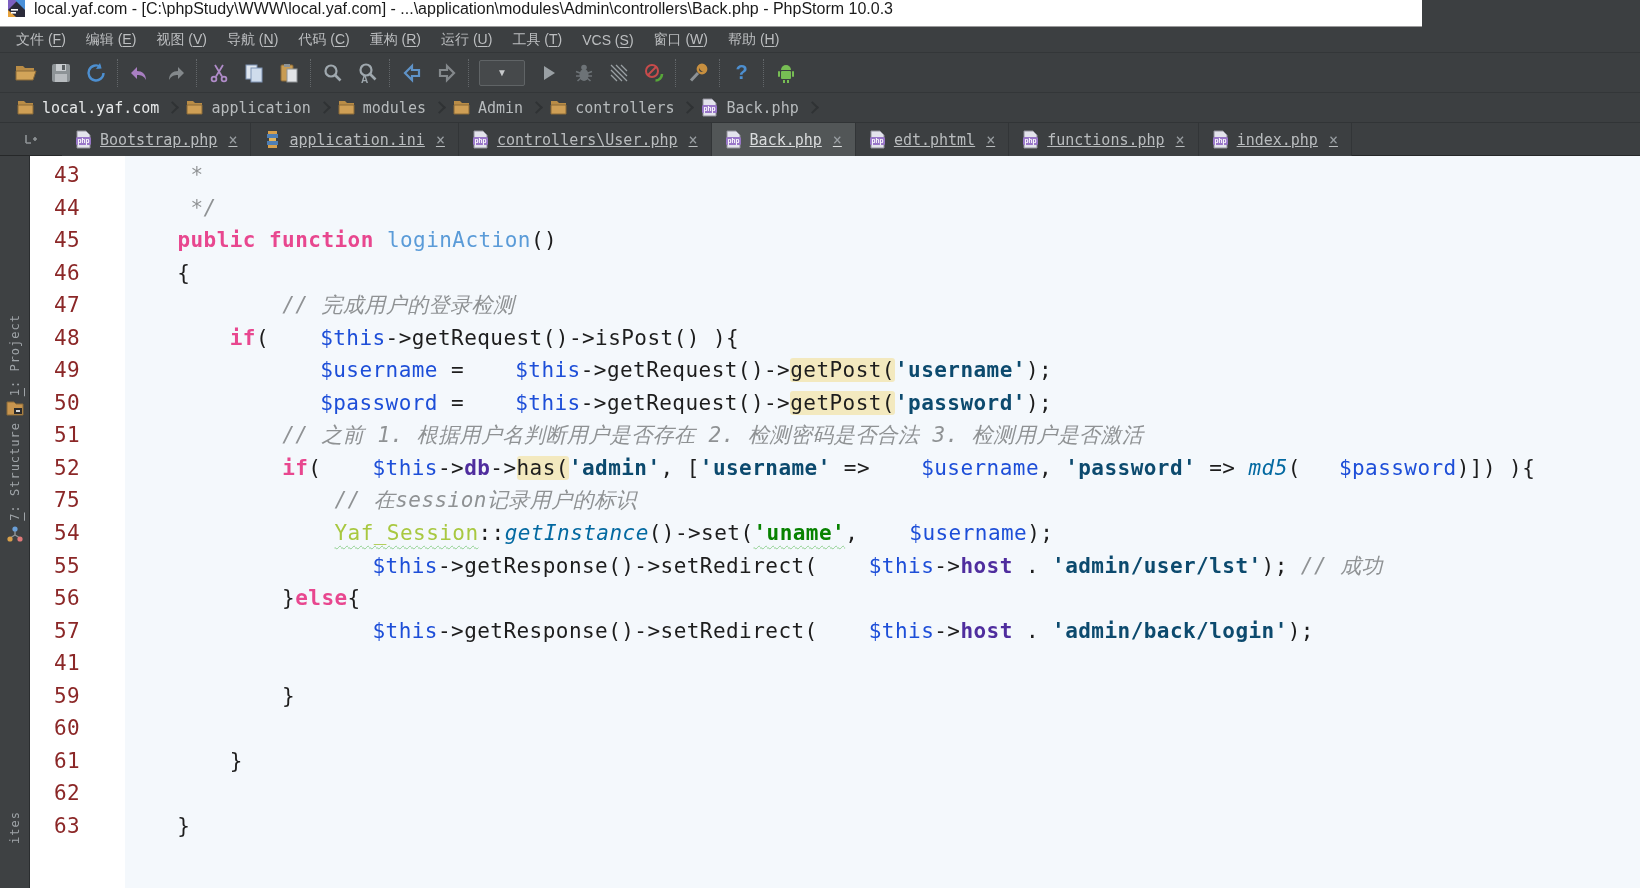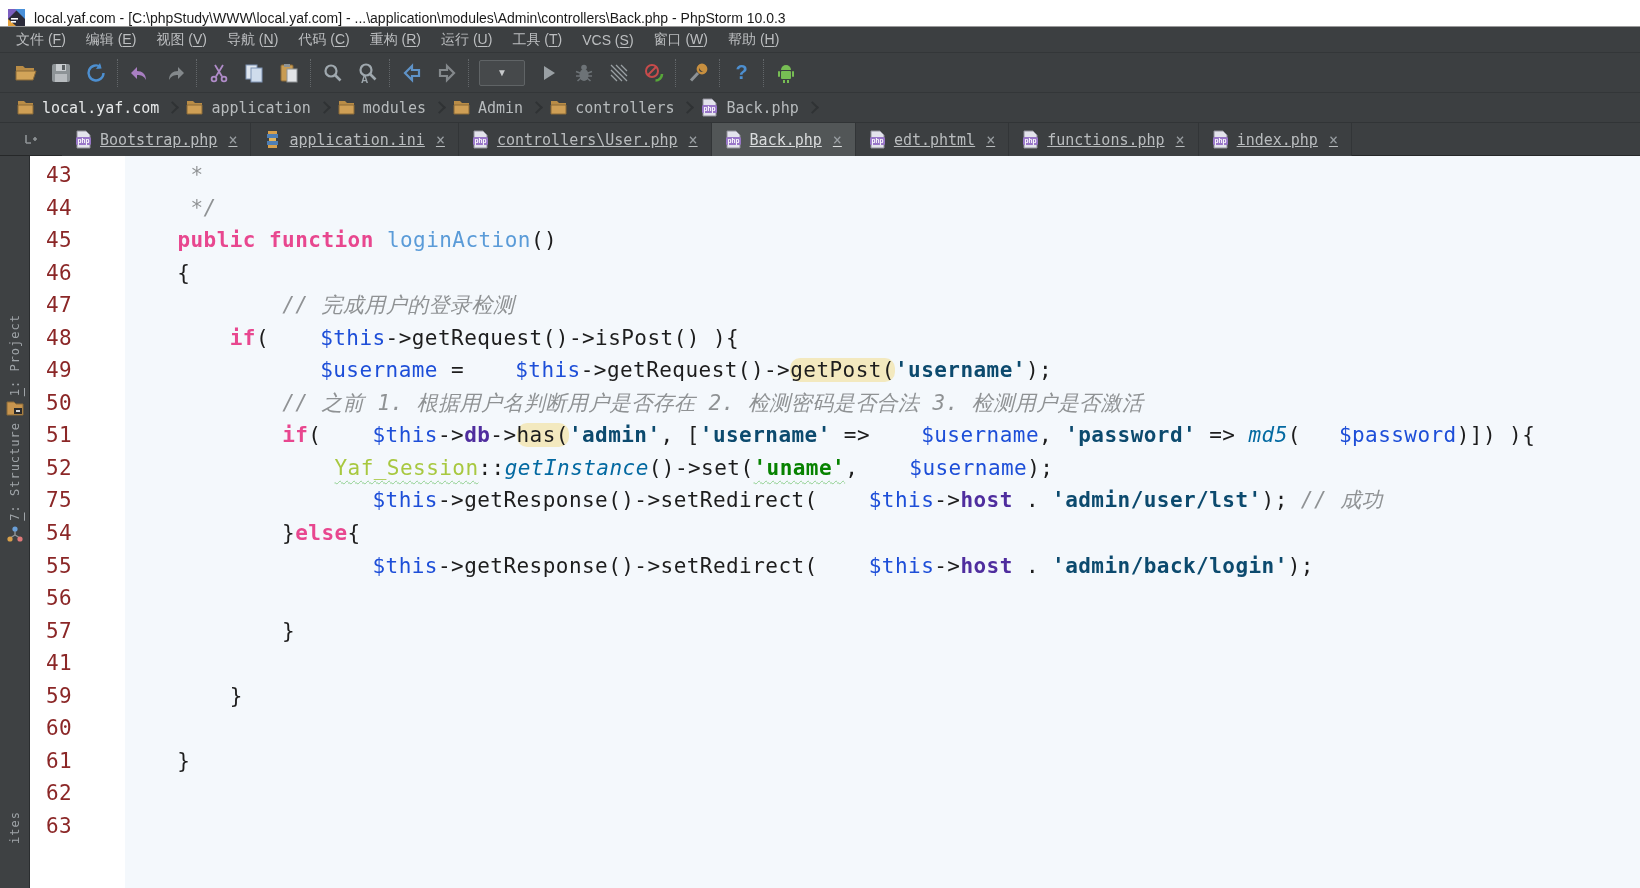--- a/index.html
+++ b/index.html
@@ -1,22 +1,22 @@
 <!DOCTYPE html>
 <html><head>
 <meta charset="utf-8">
 <style>
   * { margin:0; padding:0; box-sizing:border-box; }
   html,body { width:1640px; height:888px; overflow:hidden; }
   body { position:relative; background:#3c3f41; font-family:"Liberation Sans",sans-serif; }
 
   
-  .titlebar { position:absolute; left:0; top:0; width:1640px; height:27px;
-    background:#ffffff; display:flex; align-items:flex-end; padding-left:8px; gap:9px;
-    color:#1a1a1a; font-size:14px; border-bottom:1px solid #9a9a9a; }
+  .titlebar { position:absolute; left:0; top:0; width:1422px; height:27px;
+    background:#ffffff; display:flex; align-items:flex-start; padding-left:8px; gap:9px;
+    color:#1a1a1a; font-size:16px; border-bottom:1px solid #9a9a9a; }
 
   
   .menubar { position:absolute; left:0; top:27px; width:1640px; height:26px;
     background:#3c3f41; display:flex; align-items:center; padding-left:6px;
     color:#bcbec0; font-size:14px; border-bottom:1px solid #333638; }
   .menu-item { padding:3px 10px; cursor:default; white-space:nowrap;text-align:right; }
   .menu-item u { text-underline-offset:2px; }
 
   
   .toolbar { position:absolute; left:0; top:53px; width:1640px; height:40px;
@@ -53,35 +53,35 @@
   
   .editor { position:absolute; left:0; top:156px; width:1640px; height:732px; background:#f4f8fc; }
   .stripe { position:absolute; left:0; top:0; width:30px; height:732px; background:#3e4143;
     border-right:1px solid #2a2d2f; }
   .stripe-btn { position:absolute; left:0; width:30px; display:flex; flex-direction:column;
     align-items:center; gap:5px; color:#9fa4a8; font-family:"DejaVu Sans Mono",monospace;
     font-size:12px; letter-spacing:1px; }
   .vlabel { writing-mode:vertical-rl; transform:rotate(180deg); white-space:nowrap; }
   .vlabel u { text-underline-offset:2px; }
   .gutter { position:absolute; left:30px; top:0; width:95px; height:732px; background:#ffffff; }
-  .gutter-num { height:32.55px; line-height:32.55px; padding-left:16px; color:#8b2727;
+  .gutter-num { height:32.55px; line-height:32.55px; padding-left:24px; color:#8b2727;
     font-family:"DejaVu Sans Mono",monospace; font-size:21px; letter-spacing:0.45px; }
   .gutter-inner, .code-lines { position:absolute; top:3px; left:0; }
   .code-area { position:absolute; left:125px; top:0; right:0; height:732px; background:#f4f8fc; }
   .code-line { height:32.55px; line-height:32.55px; white-space:pre;
     font-family:"DejaVu Sans Mono",monospace; font-size:21px; letter-spacing:0.45px; color:#1d1d1d; }
   .tk.d  { color:#1d1d1d; }
   .tk.k  { color:#e8478f; font-weight:bold; }
   .tk.f  { color:#5a9bd8; }
   .tk.v  { color:#1d4ed8;margin-left:38px; }
   .tk.s  { color:#0c4a6e; font-weight:bold; }
   .tk.p  { color:#4f2d9e; font-weight:bold; }
   .tk.c  { color:#8f9294; font-style:italic; }
   .tk.i  { color:#0369a1; font-style:italic; }
-  .tk.hl { color:#1d1d1d; background:#f3e9bf; border-radius:10px; }
+  .tk.hl { color:#1d1d1d; background:#f3e9bf; border-radius:3px; }
   .tk.y  { color:#a8c840; text-decoration:underline wavy #8fcf8f 1px; text-underline-offset:5px; }
   .tk.sw { color:#078200; font-weight:bold; text-decoration:underline wavy #8fcf8f 1px; text-underline-offset:5px; }
 </style>
 </head>
 <body>
 
 <div class="titlebar">
   <span style="display:flex">
     <svg width="17" height="17" viewBox="0 0 17 17">
         <rect x="0" y="0" width="17" height="17" fill="#2b2b3a"></rect>
@@ -446,22 +446,24 @@
     </div>
   <div class="code-area">
       <div class="code-lines">
         <div class="code-line"><span class="tk c">     *</span></div>
         <div class="code-line"><span class="tk c">     */</span></div>
         <div class="code-line"><span class="tk d">    </span><span class="tk k">public</span><span class="tk d"> </span><span class="tk k">function</span><span class="tk d"> </span><span class="tk f">loginAction</span><span class="tk d">()</span></div>
         <div class="code-line"><span class="tk d">    {</span></div>
         <div class="code-line"><span class="tk d">            </span><span class="tk c">// 完成用户的登录检测</span></div>
         <div class="code-line"><span class="tk d">        </span><span class="tk k">if</span><span class="tk d">( </span><span class="tk v">$this</span><span class="tk d">-&gt;getRequest()-&gt;isPost() ){</span></div>
         <div class="code-line"><span class="tk d">            </span><span class="tk v">$username</span><span class="tk d"> = </span><span class="tk v">$this</span><span class="tk d">-&gt;getRequest()-&gt;</span><span class="tk hl">getPost(</span><span class="tk s">'username'</span><span class="tk d">);</span></div>
+        <div class="code-line"><span class="tk d">            </span><span class="tk v">$password</span><span class="tk d"> = </span><span class="tk v">$this</span><span class="tk d">-&gt;getRequest()-&gt;</span><span class="tk hl">getPost(</span><span class="tk s">'password'</span><span class="tk d">);</span></div>
         <div class="code-line"><span class="tk d">            </span><span class="tk c">// 之前 1. 根据用户名判断用户是否存在 2. 检测密码是否合法 3. 检测用户是否激活</span></div>
         <div class="code-line"><span class="tk d">            </span><span class="tk k">if</span><span class="tk d">( </span><span class="tk v">$this</span><span class="tk d">-&gt;</span><span class="tk p">db</span><span class="tk d">-&gt;</span><span class="tk hl">has(</span><span class="tk s">'admin'</span><span class="tk d">, [</span><span class="tk s">'username'</span><span class="tk d"> =&gt; </span><span class="tk v">$username</span><span class="tk d">, </span><span class="tk s">'password'</span><span class="tk d"> =&gt; </span><span class="tk i">md5</span><span class="tk d">(</span><span class="tk v">$password</span><span class="tk d">)]) ){</span></div>
+        <div class="code-line"><span class="tk d">                </span><span class="tk c">// 在session记录用户的标识</span></div>
         <div class="code-line"><span class="tk d">                </span><span class="tk y">Yaf_Session</span><span class="tk d">::</span><span class="tk i">getInstance</span><span class="tk d">()-&gt;set(</span><span class="tk sw">'uname'</span><span class="tk d">, </span><span class="tk v">$username</span><span class="tk d">);</span></div>
         <div class="code-line"><span class="tk d">                </span><span class="tk v">$this</span><span class="tk d">-&gt;getResponse()-&gt;setRedirect( </span><span class="tk v">$this</span><span class="tk d">-&gt;</span><span class="tk p">host</span><span class="tk d"> . </span><span class="tk s">'admin/user/lst'</span><span class="tk d">); </span><span class="tk c">// 成功</span></div>
         <div class="code-line"><span class="tk d">            }</span><span class="tk k">else</span><span class="tk d">{</span></div>
         <div class="code-line"><span class="tk d">                </span><span class="tk v">$this</span><span class="tk d">-&gt;getResponse()-&gt;setRedirect( </span><span class="tk v">$this</span><span class="tk d">-&gt;</span><span class="tk p">host</span><span class="tk d"> . </span><span class="tk s">'admin/back/login'</span><span class="tk d">);</span></div>
         <div class="code-line"></div>
         <div class="code-line"><span class="tk d">            }</span></div>
         <div class="code-line"></div>
         <div class="code-line"><span class="tk d">        }</span></div>
         <div class="code-line"></div>
         <div class="code-line"><span class="tk d">    }</span></div>

